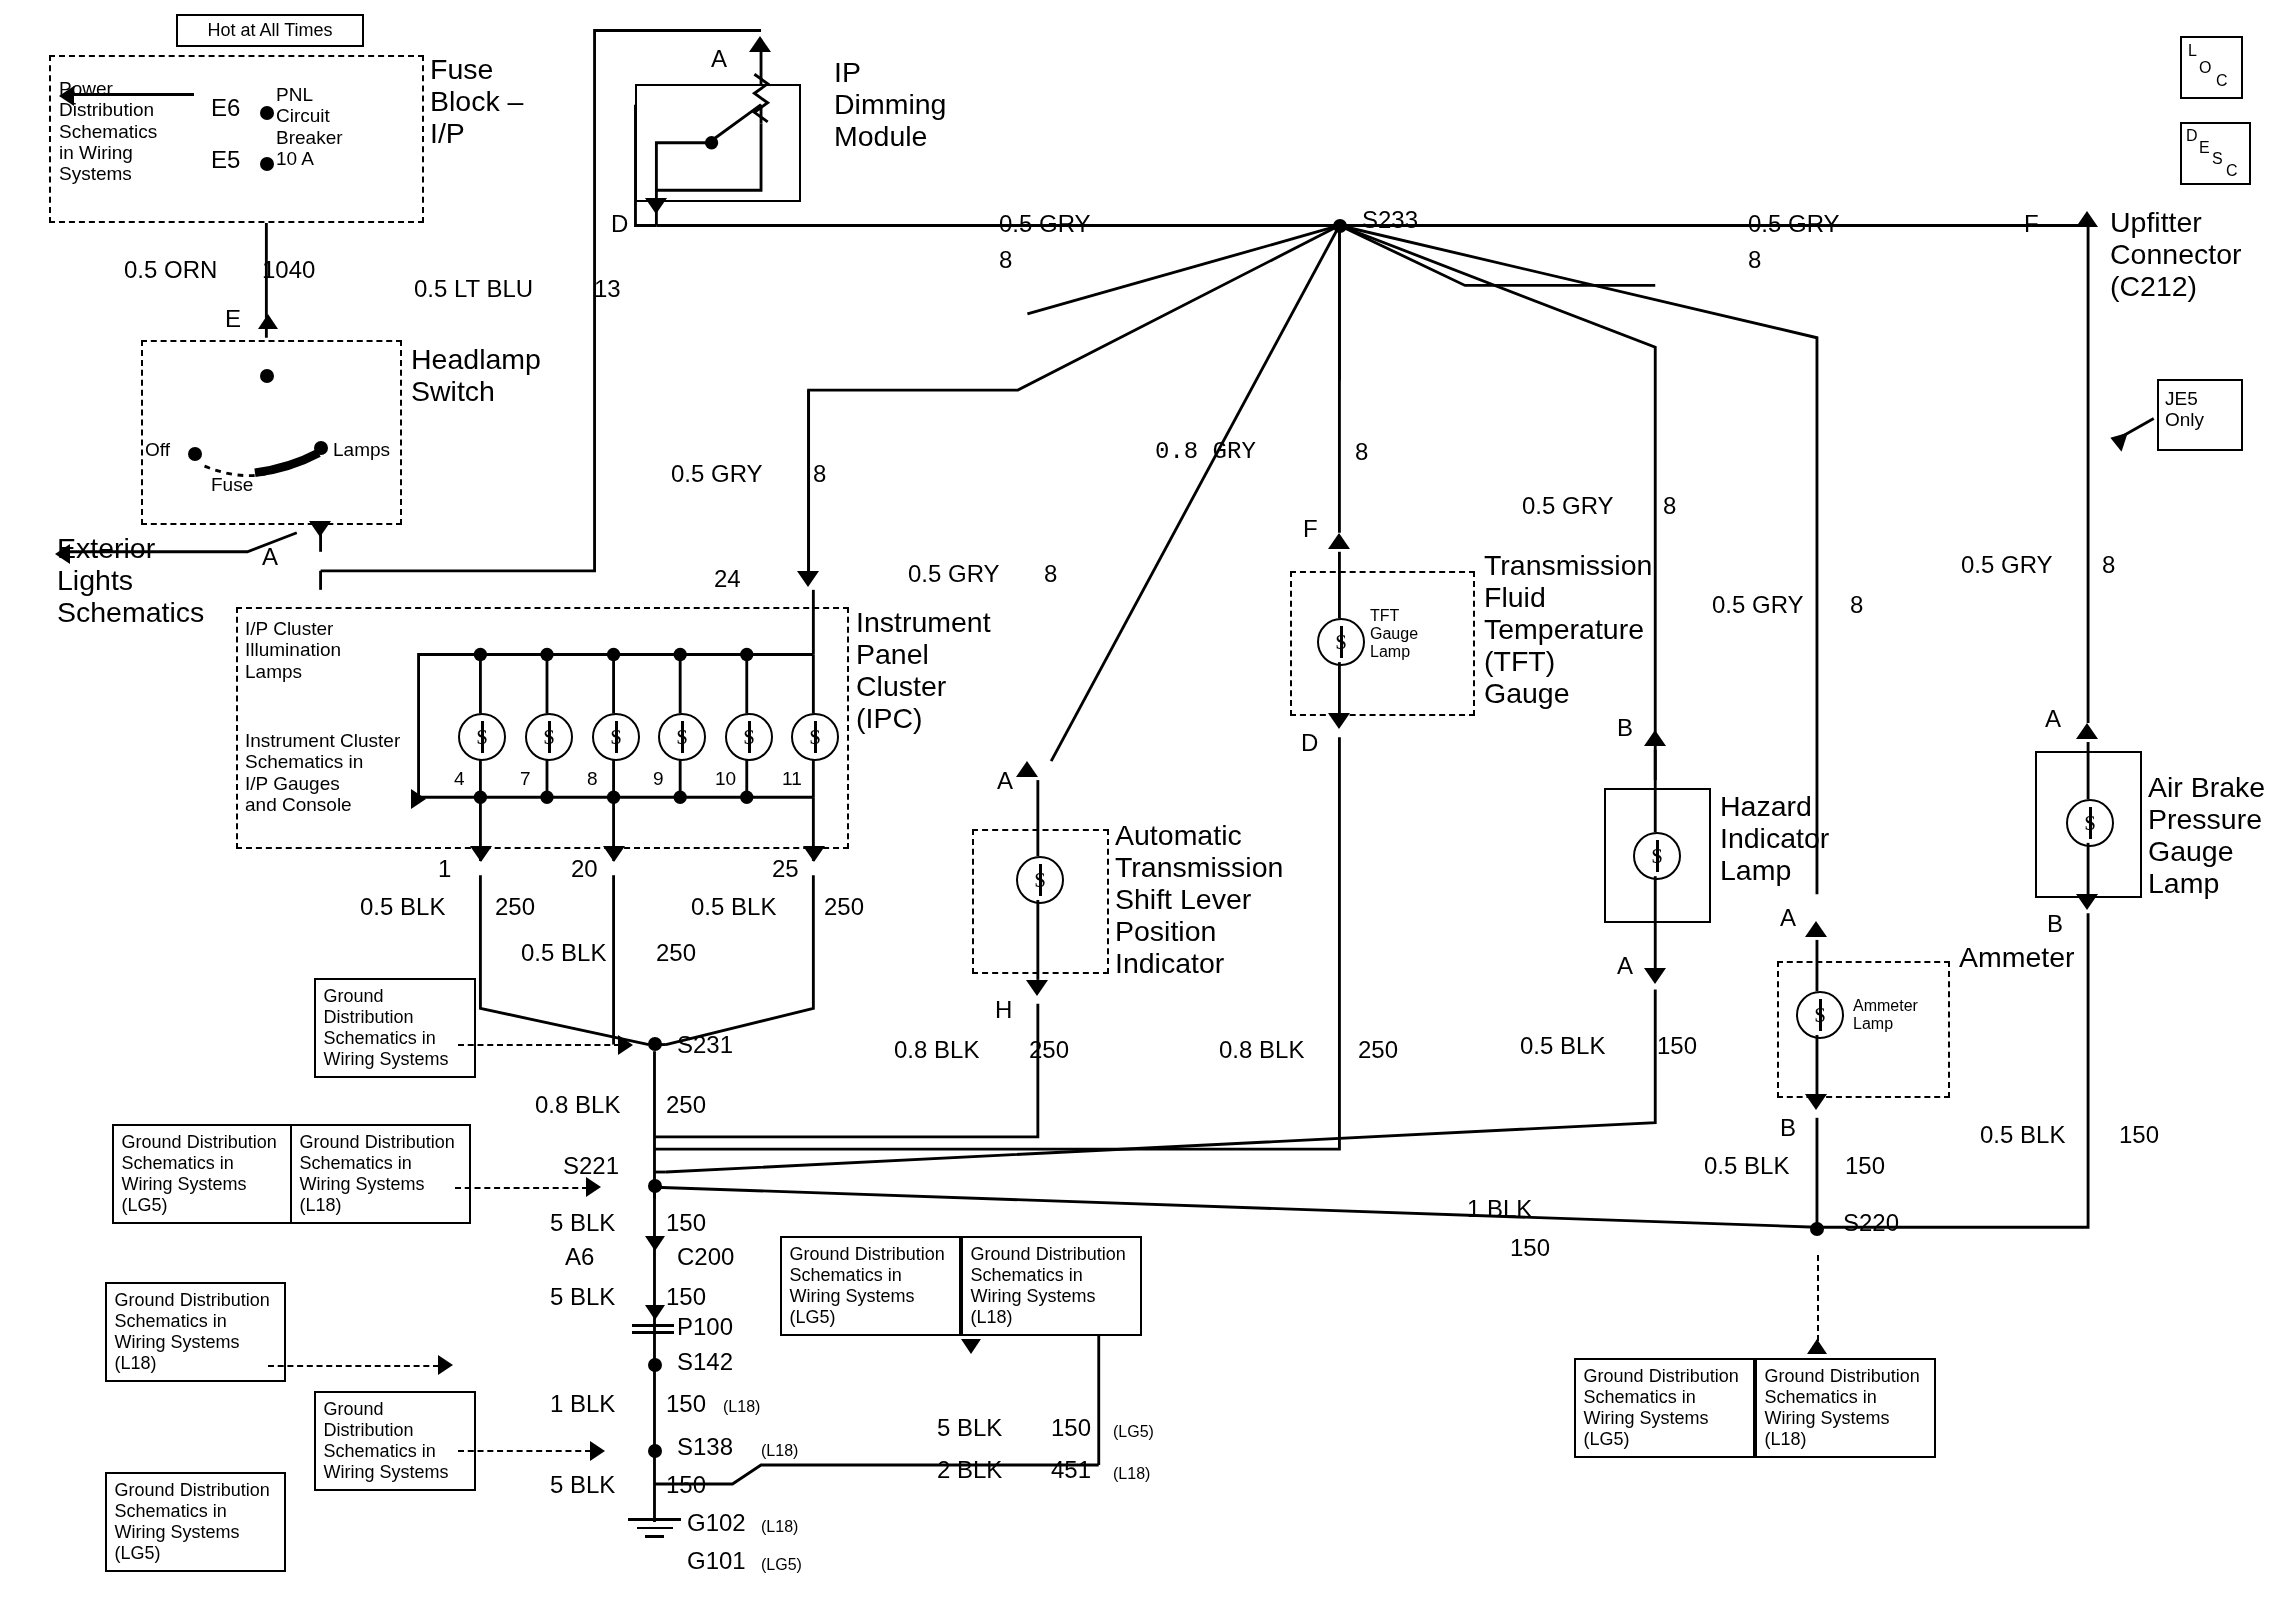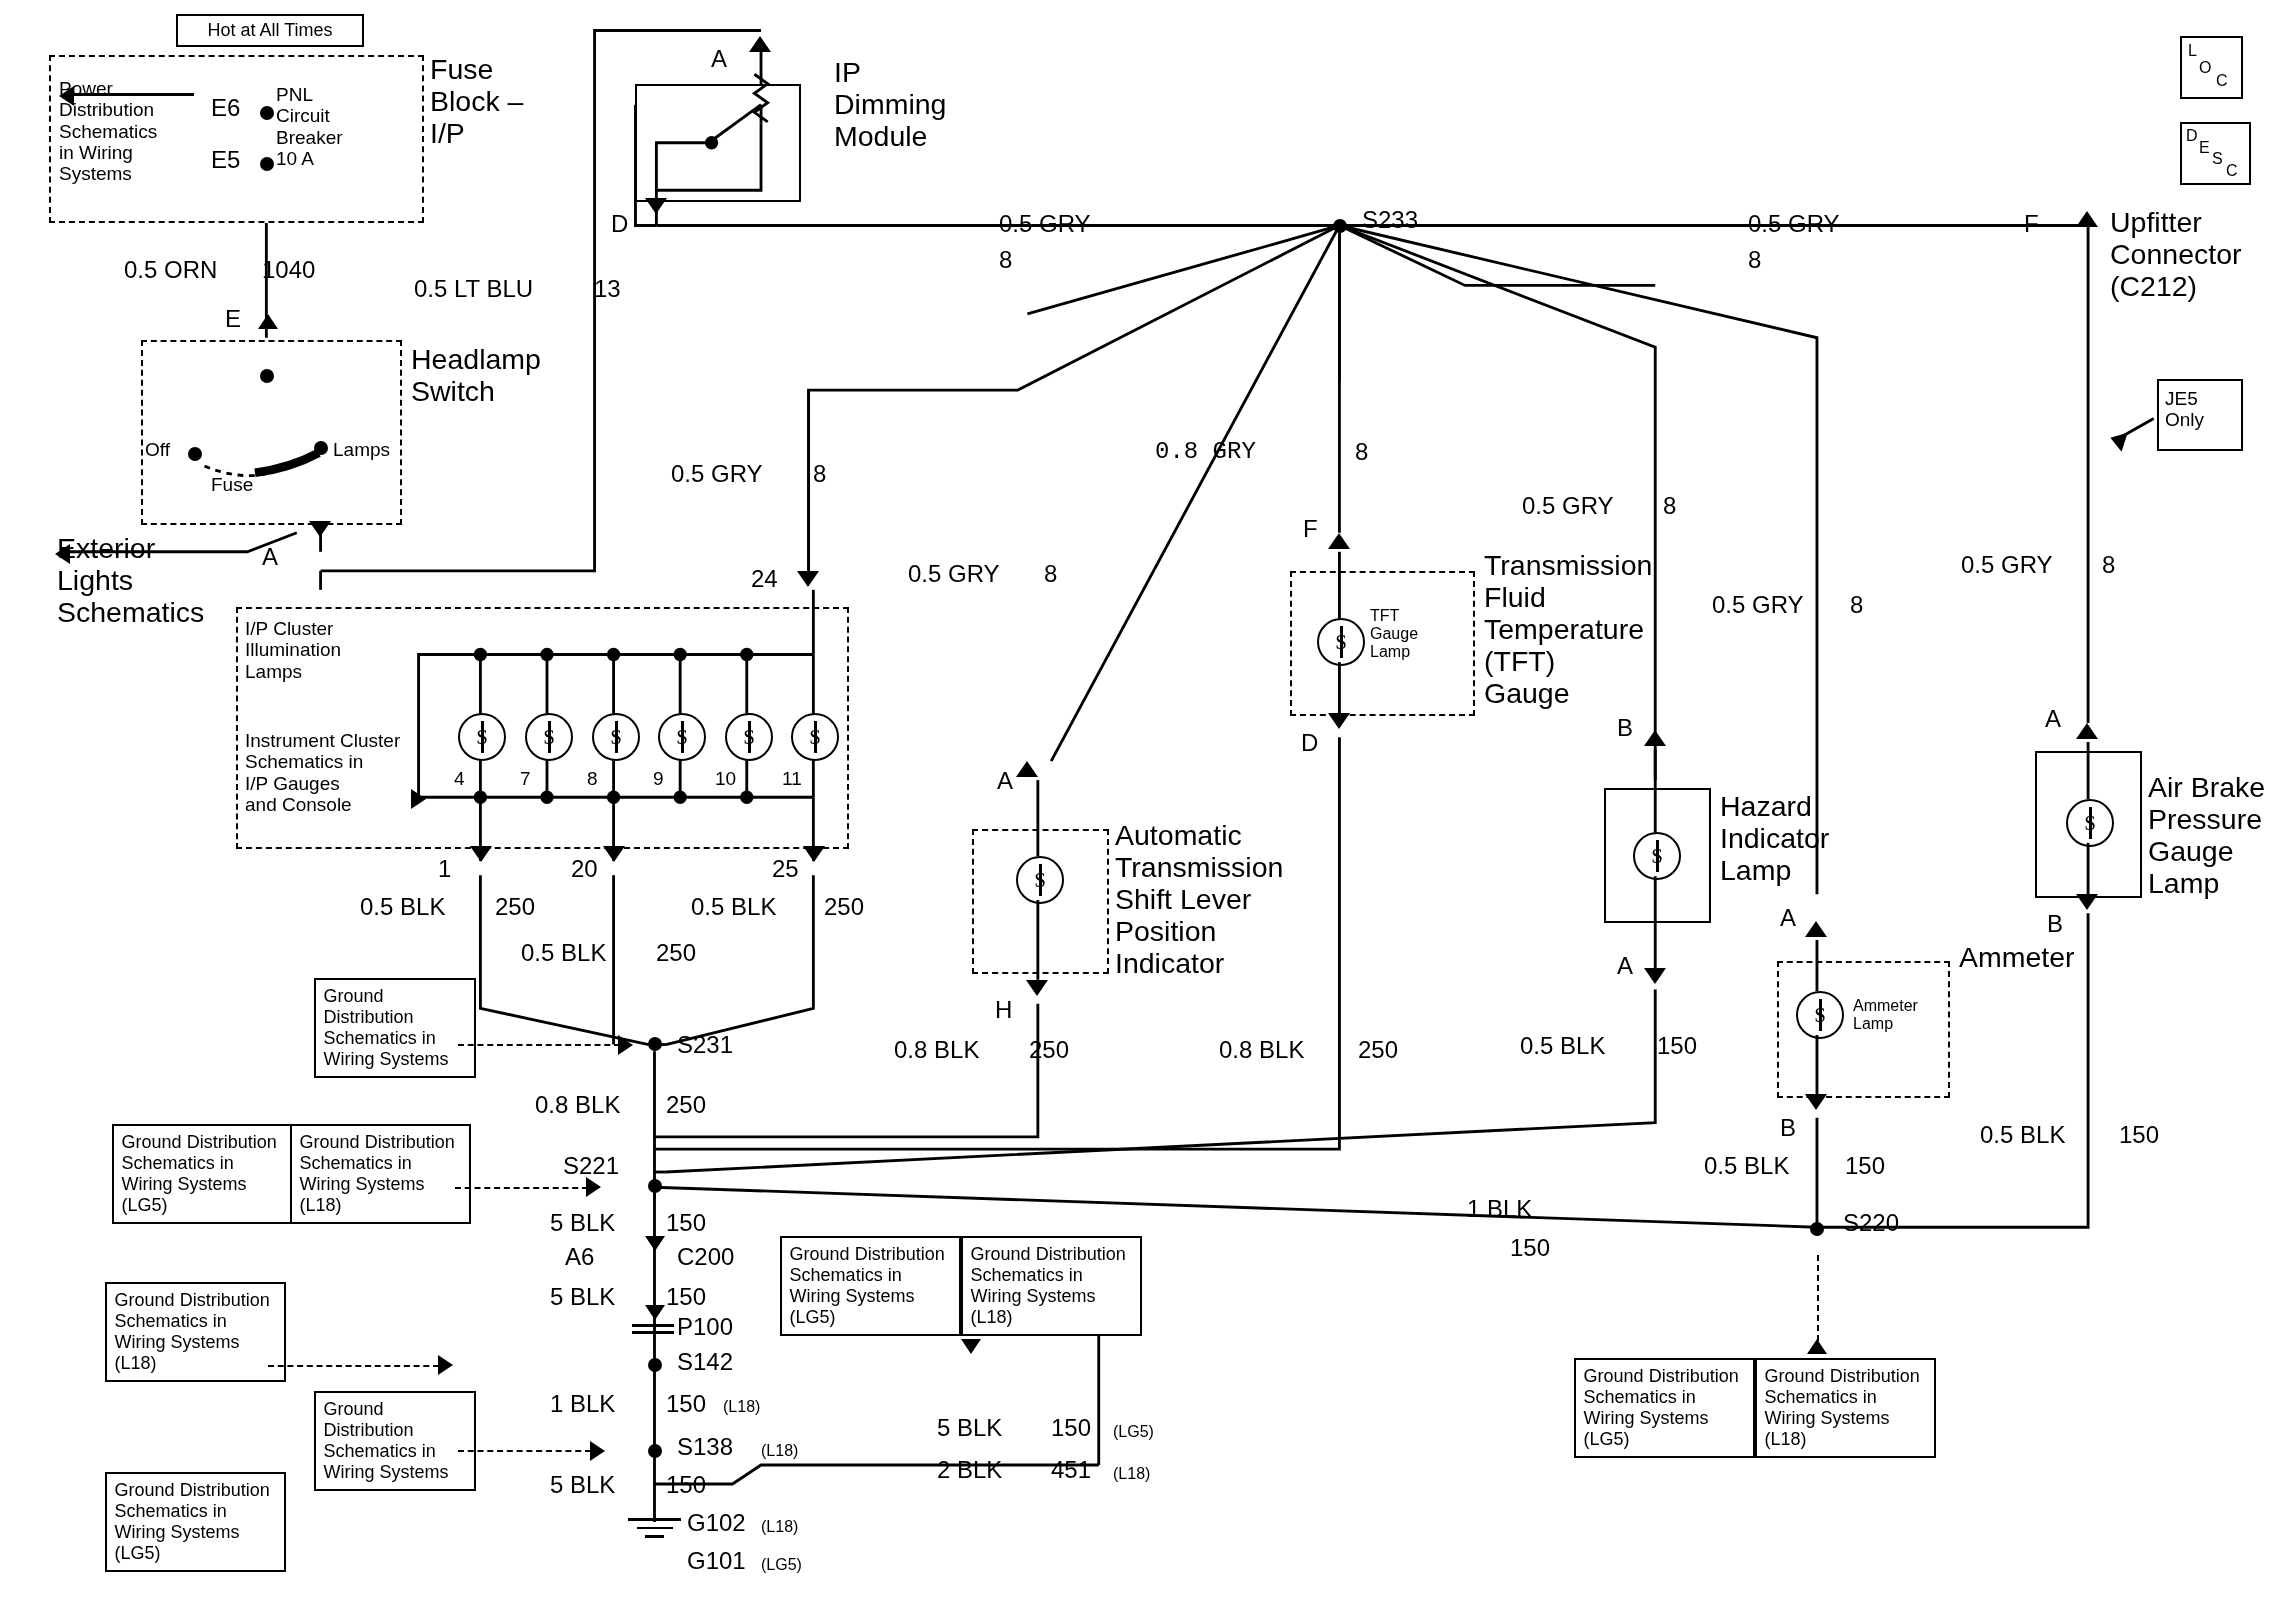--- a/index.html
+++ b/index.html
@@ -167,23 +167,27 @@
 <div class="box" style="left:2157px;top:379px;width:82px;height:68px;"></div>
 <div class="t sm" style="left:2165px;top:388px;"><span>JE5
 Only</span></div>
 <div class="ar-l" style="left:2110px;top:430px;transform:rotate(18deg);"></div>
 <svg width="2285" height="1603" viewBox="0 0 2402 1685">
       <path d="M2264,440 L2225,462" stroke="#000" stroke-width="3" fill="none"></path>
     </svg>
 
 <div class="t" style="left:671px;top:461px;"><span>0.5 GRY</span></div>
 <div class="t" style="left:813px;top:461px;"><span>8</span></div>
-<div class="t" style="left:751px;top:566px;text-align:right;"><span>24</span></div>
+<div class="t" style="left:714px;top:566px;text-align:right;"><span>24</span></div>
 <div class="conn-d" style="left:797px;top:571px;"></div>
 <div class="dbox" style="left:236px;top:607px;width:609px;height:238px;"></div>
+<div class="t lg" style="left:856px;top:607px;"><span>Instrument
+Panel
+Cluster
+(IPC)</span></div>
 <div class="t sm" style="left:245px;top:618px;"><span>I/P Cluster
 Illumination
 Lamps</span></div>
 <div class="t sm" style="left:245px;top:730px;"><span>Instrument Cluster
 Schematics in
 I/P Gauges
 and Console</span></div>
 <div class="ar-r" style="left:411px;top:789px;"></div>
 
 <svg width="2285" height="1603" viewBox="0 0 2402 1685">

